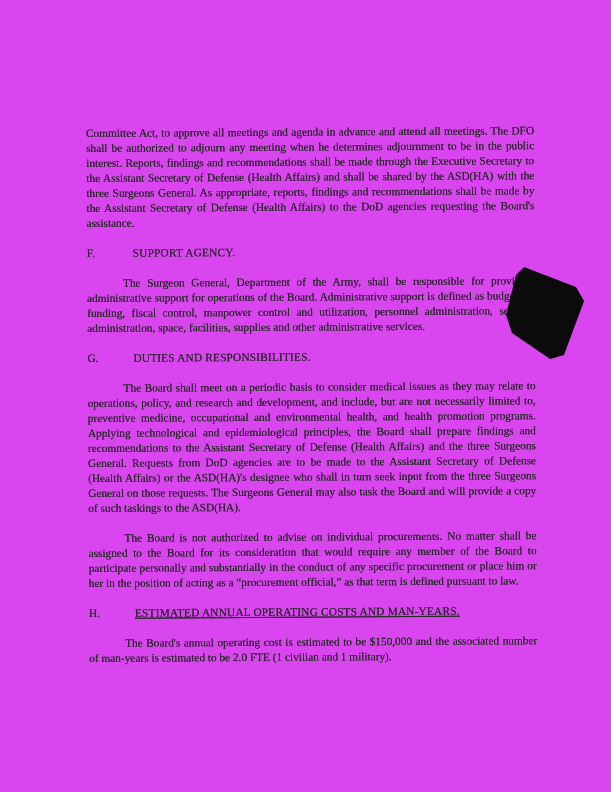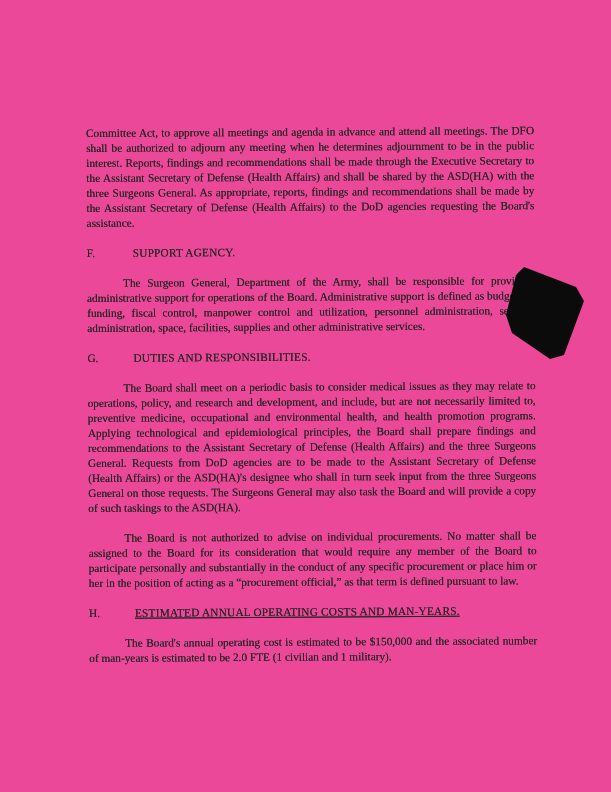--- a/index.html
+++ b/index.html
@@ -5,21 +5,21 @@
   html, body {
     margin: 0;
     padding: 0;
     background: #ffffff;
     font-family: "Liberation Serif", serif;
   }
   .page {
     position: relative;
     width: 611px;
     height: 792px;
-    background: #ec4899;
+    background: #d946ef;
     overflow: hidden;
   }
   .scan-block {
     position: absolute;
     left: 86px;
     top: 126px;
     width: 448px;
     color: #262626;
     font-size: 11.3px;
     line-height: 15px;

